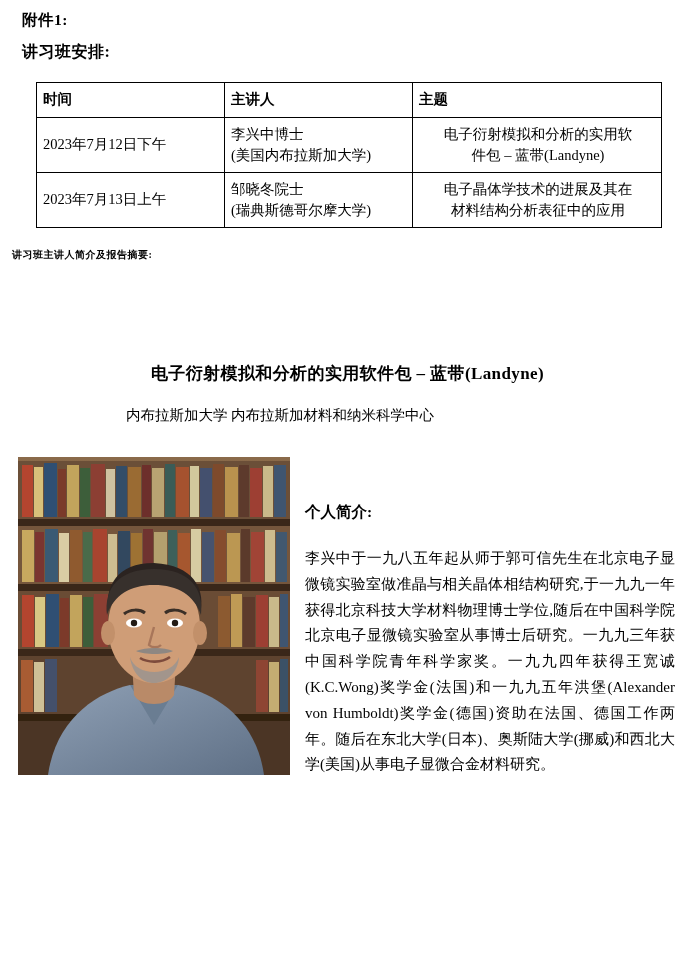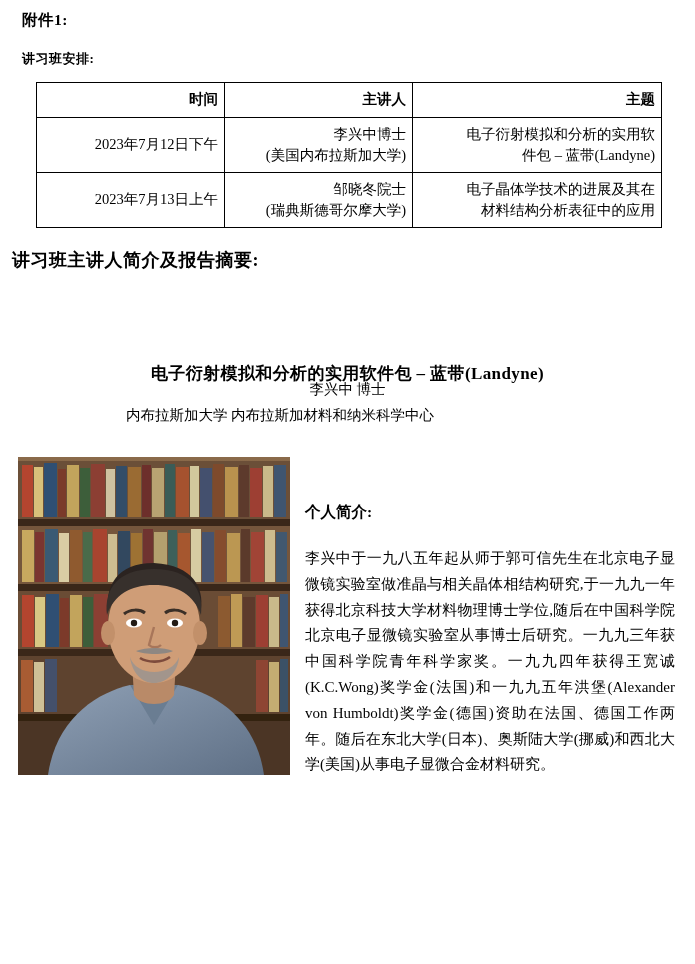--- a/index.html
+++ b/index.html
@@ -28,63 +28,62 @@
     left: 22px;
     top: 10px;
     font-size: 15.5px;
     font-weight: bold;
     letter-spacing: 0.5px;
   }
   .section-title-1 {
     position: absolute;
     left: 22px;
     top: 42px;
-    font-size: 13px;
+    font-size: 16px;
     font-weight: bold;
     letter-spacing: 0.5px;
-    margin-top: 8px;
   }
   table.schedule {
     position: absolute;
     left: 36px;
     top: 82px;
     width: 625px;
     border-collapse: collapse;
     table-layout: fixed;
   }
   table.schedule th, table.schedule td {
     border: 1px solid #000000;
-    text-align: right;
+    text-align: left;
     font-size: 14.5px;
     padding: 4px 6px;
     line-height: 1.45;
     vertical-align: middle;
     font-family: "Liberation Serif", "DejaVu Serif", serif;
   }
   table.schedule th {
     font-weight: bold;
     height: 26px;
   }
   table.schedule td.cell-body {
     height: 46px;
   }
   table.schedule td.topic {
-    text-align: right;
+    text-align: center;
     padding-left: 8px;
   }
   .col-time { width: 188px; }
   .col-speaker { width: 188px; }
   .col-topic { width: 249px; }
   .sub-line { display: block; }
 
   .section-title-2 {
     position: absolute;
     left: 12px;
     top: 248px;
-    font-size: 18px;
+    font-size: 10px;
     font-weight: bold;
     letter-spacing: 0.5px;
   }
   .talk-title {
     position: absolute;
     left: 0;
     top: 322px;
     width: 695px;
     text-align: center;
     font-size: 17px;
@@ -196,21 +195,20 @@
           <span class="sub-line">电子晶体学技术的进展及其在</span>
           <span class="sub-line">材料结构分析表征中的应用</span>
         </td>
       </tr>
     </tbody>
   </table>
 
   <div class="section-title-2">讲习班主讲人简介及报告摘要:</div>
 
   <div class="talk-title">电子衍射模拟和分析的实用软件包 – 蓝带(Landyne)</div>
-  <div class="speaker-name">李兴中 博士</div>
   <div class="speaker-affil">内布拉斯加大学 内布拉斯加材料和纳米科学中心</div>
 
   <div class="portrait">
     <svg width="272" height="318" viewBox="0 0 272 318" xmlns="http://www.w3.org/2000/svg">
       <defs>
         <linearGradient id="shelfg" x1="0" y1="0" x2="0" y2="1">
           <stop offset="0%" stop-color="#8a6a4a"></stop>
           <stop offset="100%" stop-color="#4a3224"></stop>
         </linearGradient>
         <linearGradient id="shirtg" x1="0" y1="0" x2="1" y2="1">

